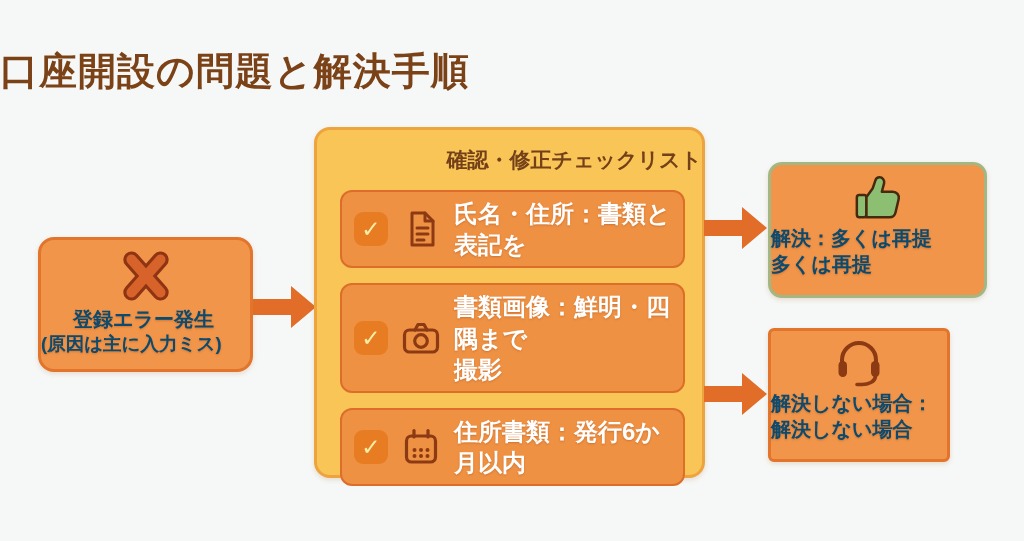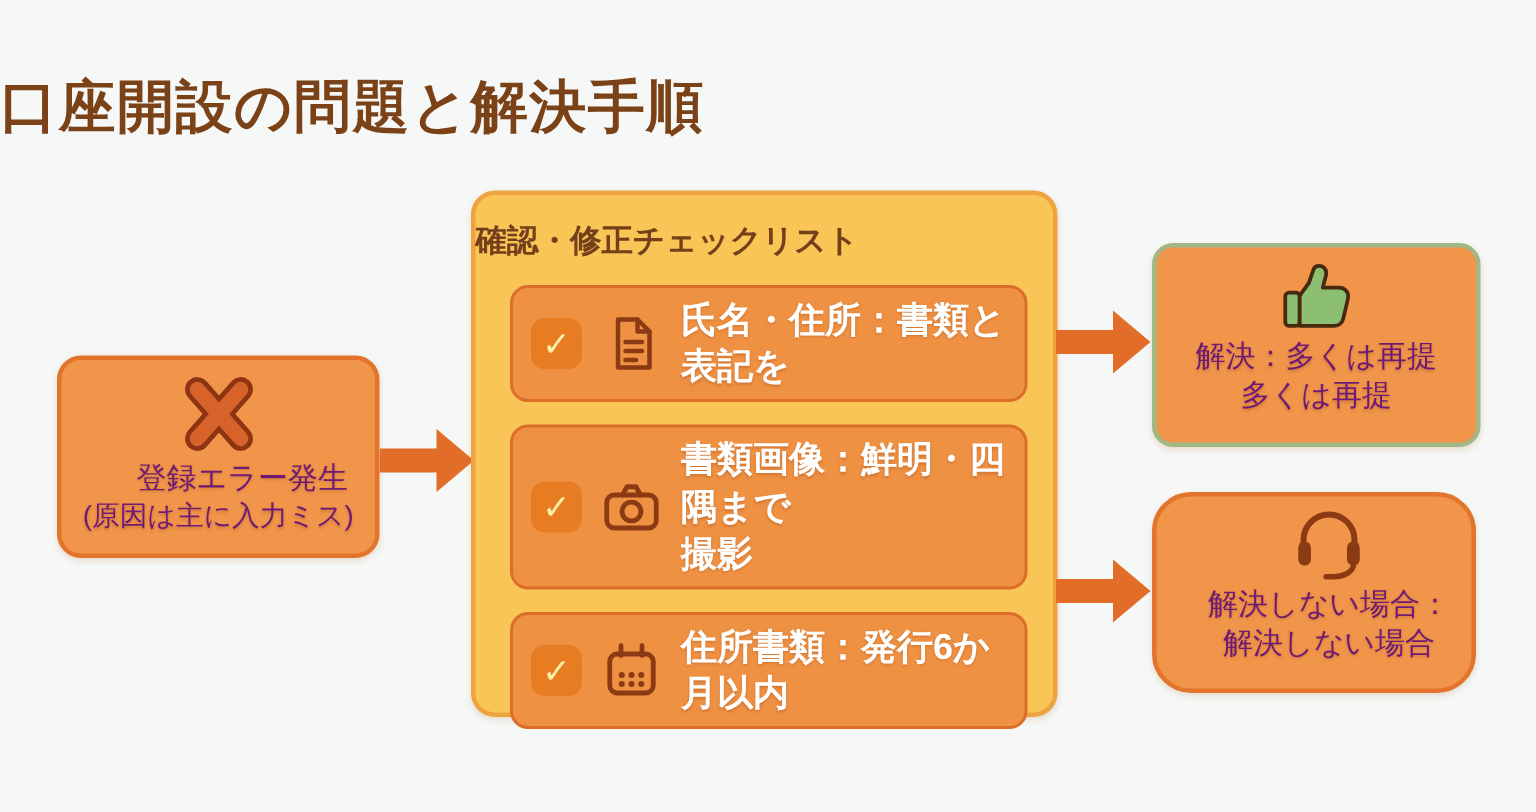--- a/index.html
+++ b/index.html
@@ -13,37 +13,37 @@
   #page-title {
     position:absolute; top:46px; left:0; right:0;
     text-align:left; font-size:38px; font-weight:800;
     color:#7b4218; letter-spacing:1px;
   }
   
   .box {
     position:absolute; border-radius:16px;
     box-shadow:0 2px 5px rgba(160,90,30,.18);
   }
-  .white-text { color:#701a75; font-weight:400; text-align:center;
+  .white-text { color:#0c4a6e; font-weight:700; 
     text-shadow:0 1px 2px rgba(146,64,14,.35); }
   
   #left-box {
     left:38px; top:237px; width:215px; height:135px;
     background:#f0954a; border:3px solid #e2742c; padding-top:9px;
   }
   #left-box svg { display:block; margin:0 auto; }
   #left-box .line1 { font-size:20px; line-height:1.3; margin-top:3px;margin-left:32px; }
   #left-box .line2 { font-size:18.5px; line-height:1.3; }
   
   #mid-box {
     left:314px; top:127px; width:391px; height:351px;
     background:#f9c557; border:3px solid #eda43f; border-radius:16px;
   }
   #mid-title {
-    margin-top:16px; text-align:left;
+    margin-top:16px; text-align:right;
     font-size:21px; font-weight:800; color:#73401a;
   }
   #items {
     position:absolute; left:23px; right:17px; top:60px;
     display:flex; flex-direction:column; gap:15px;
   }
   .check-item {
     min-height:78px; display:flex; align-items:center; gap:12px;
     padding:6px 12px; border-radius:12px;
     background:#ef9143; border:2.5px solid #dd6e2a;
@@ -62,24 +62,23 @@
   #arrow-1 { left:253px; top:285px; }
   #arrow-2 { left:704px; top:206px; }
   #arrow-3 { left:704px; top:372px; }
   
   #outcome-top {
     left:768px; top:162px; width:219px; height:136px;
     background:#f0954a; border:3px solid #a2b783; border-radius:14px;
     padding-top:8px;
   }
   #outcome-bottom {
-    left:768px; top:328px; width:216px; height:134px;
-    background:#f0954a; border:3px solid #e2742c; border-radius:26px;
+    left:768px; top:328px; width:182px; height:134px;
+    background:#f0954a; border:3px solid #e2742c; border-radius:6px;
     padding-top:7px;
-    padding-left:20px;
   }
   .outcome-icon { display:block; margin:0 auto; }
   .outcome-text { font-size:20px; line-height:1.32; margin-top:2px; }
 </style>
 </head>
 <body>
 
 <div id="stage">
 
   <div id="page-title">口座開設の問題と解決手順</div>

